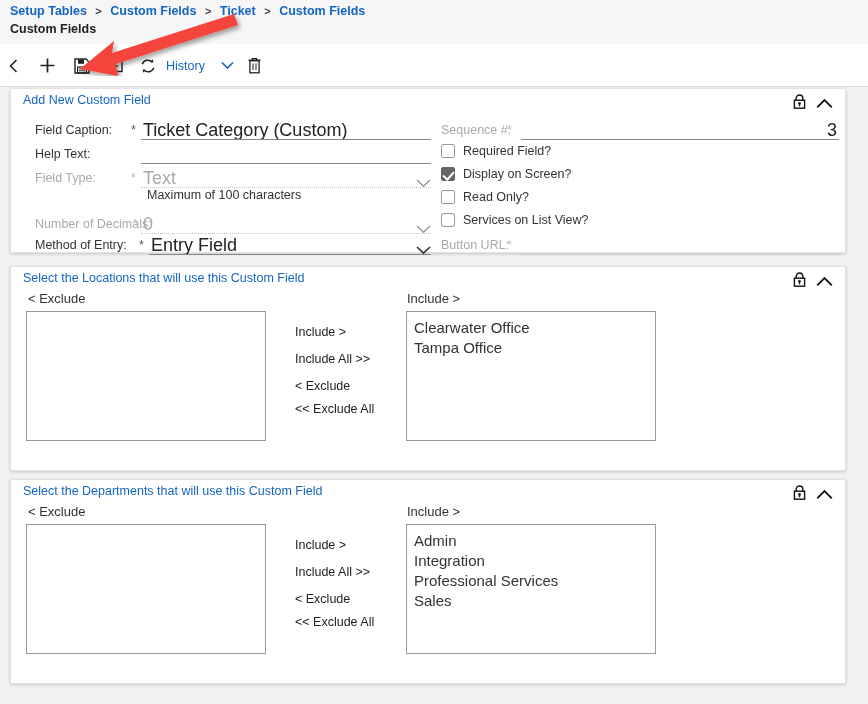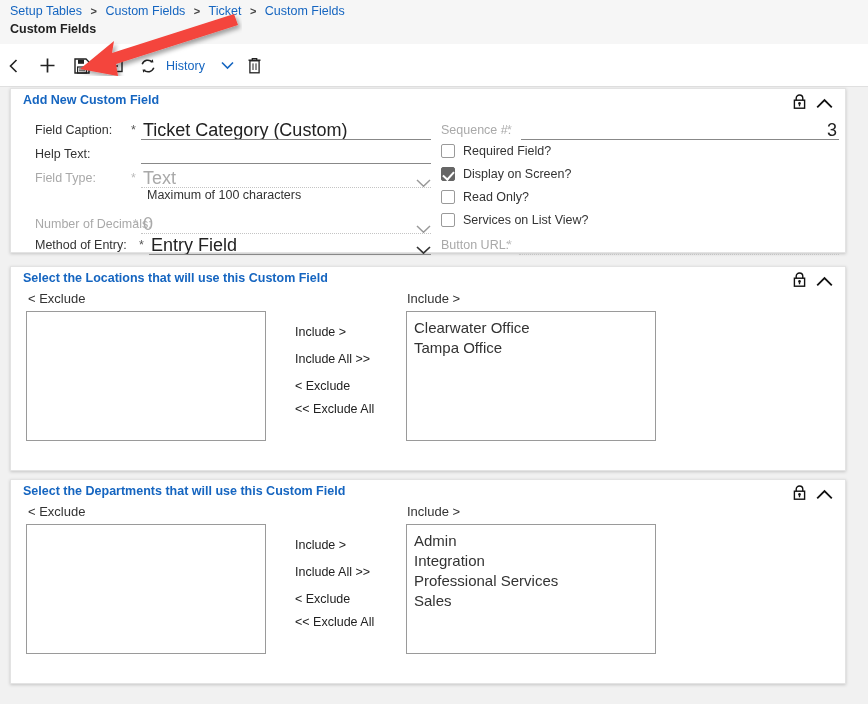--- a/index.html
+++ b/index.html
@@ -13,21 +13,21 @@
 
   
   .header {
     position: absolute; left: 0; top: 0; width: 868px; height: 44px;
     background: #f6f6f6;
   }
   .breadcrumb {
     position: absolute; left: 10px; top: 4px;
     font-size: 12.5px; white-space: nowrap;
   }
-  .crumb { color: #1565c0; }
+  .crumb { color: #1565c0; font-weight: bold; }
   .crumb-sep { color: #444; margin: 0 5px; font-size: 11px; font-weight: bold; }
   .page-title {
     position: absolute; left: 10px; top: 22px;
     font-size: 12.5px; font-weight: bold; color: #222;
   }
 
   
   .toolbar {
     position: absolute; left: 0; top: 44px; width: 868px; height: 43px;
     background: #ffffff; border-bottom: 1px solid #e0e0e0;
@@ -51,21 +51,21 @@
   }
 
   .panel {
     position: absolute; left: 10px; width: 836px;
     background: #fff;
     border: 1px solid #e3e3e3;
     box-shadow: 0 1px 3px rgba(0,0,0,0.18);
   }
   .panel-title {
     position: absolute; left: 12px; top: 4px;
-    font-size: 12.5px; font-weight: bold; color: #1565c0;
+    font-size: 12.5px; font-weight: normal; color: #1565c0;
   }
   .panel-icons {
     position: absolute; right: 12px; top: 5px;
     display: flex; align-items: center; gap: 10px;
   }
 
   
   .frow { position: absolute; height: 22px; }
   .flabel {
     position: absolute; font-size: 12.5px; color: #333;

